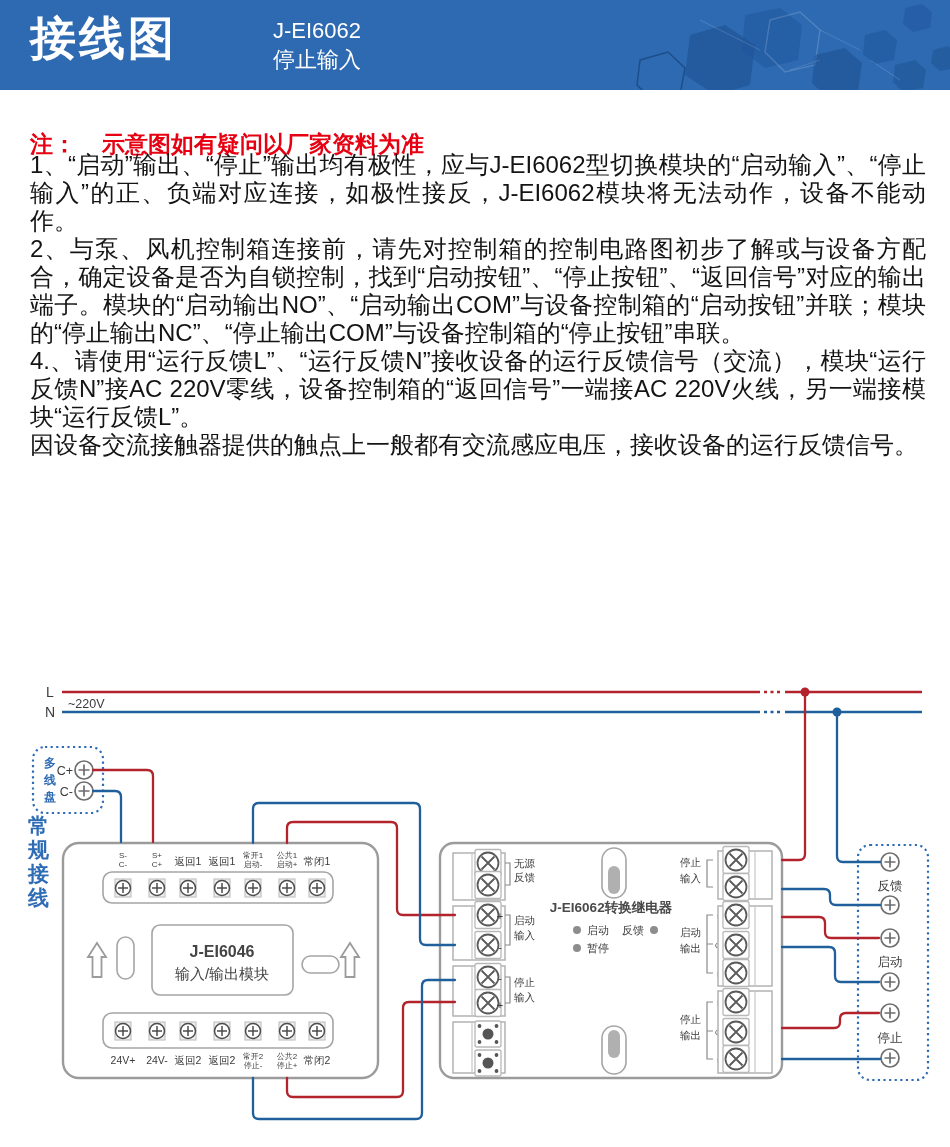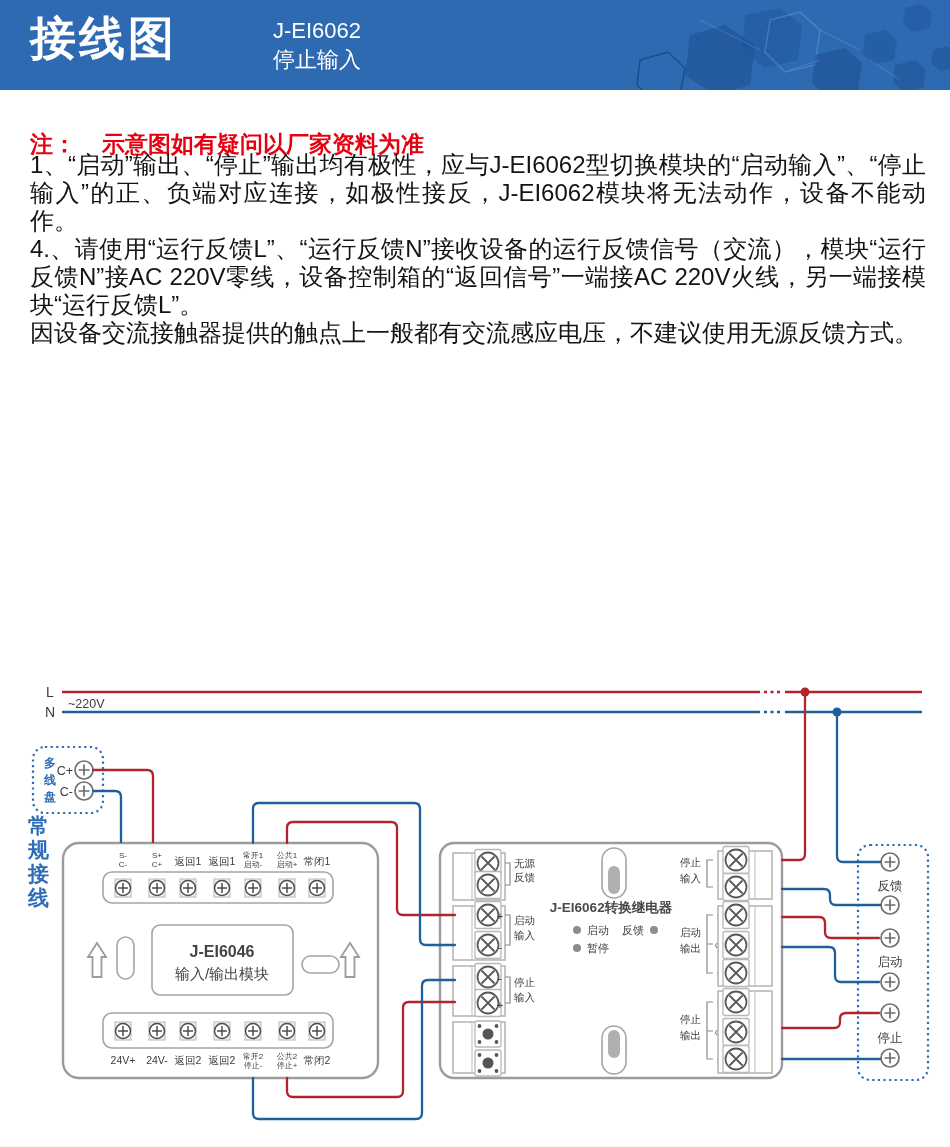--- a/index.html
+++ b/index.html
@@ -65,22 +65,23 @@
     <div>停止输入</div>
   </div>
 </div>
 
 <div class="note">
   <span class="pfx">注：</span><span>示意图如有疑问以厂家资料为准</span>
 </div>
 
 <div class="content">
   <p>1、“启动”输出、“停止”输出均有极性，应与J-EI6062型切换模块的“启动输入”、“停止输入”的正、负端对应连接，如极性接反，J-EI6062模块将无法动作，设备不能动作。</p>
+  <p>2、与泵、风机控制箱连接前，请先对控制箱的控制电路图初步了解或与设备方配合，确定设备是否为自锁控制，找到“启动按钮”、“停止按钮”、“返回信号”对应的输出端子。模块的“启动输出NO”、“启动输出COM”与设备控制箱的“启动按钮”并联；模块的“停止输出NC”、“停止输出COM”与设备控制箱的“停止按钮”串联。</p>
   <p>4.、请使用“运行反馈L”、“运行反馈N”接收设备的运行反馈信号（交流），模块“运行反馈N”接AC 220V零线，设备控制箱的“返回信号”一端接AC 220V火线，另一端接模块“运行反馈L”。</p>
-  <p>因设备交流接触器提供的触点上一般都有交流感应电压，不建议使用无源反馈方式。</p>
+  <p>因设备交流接触器提供的触点上一般都有交流感应电压，接收设备的运行反馈信号。</p>
 </div>
 
 <svg class="diagram" width="950" height="477" viewBox="0 0 950 477">
   <defs>
 
     <g id="sq">
       <rect x="-8" y="-9" width="16" height="18" fill="#ededed" stroke="#c4c4c4" stroke-width="1.2"></rect>
       <circle r="7.5" fill="#fff" stroke="#4c4c4c" stroke-width="1.5"></circle>
       <path d="M-5 0H5M0 -5V5" stroke="#4c4c4c" stroke-width="1.5"></path>
     </g>

